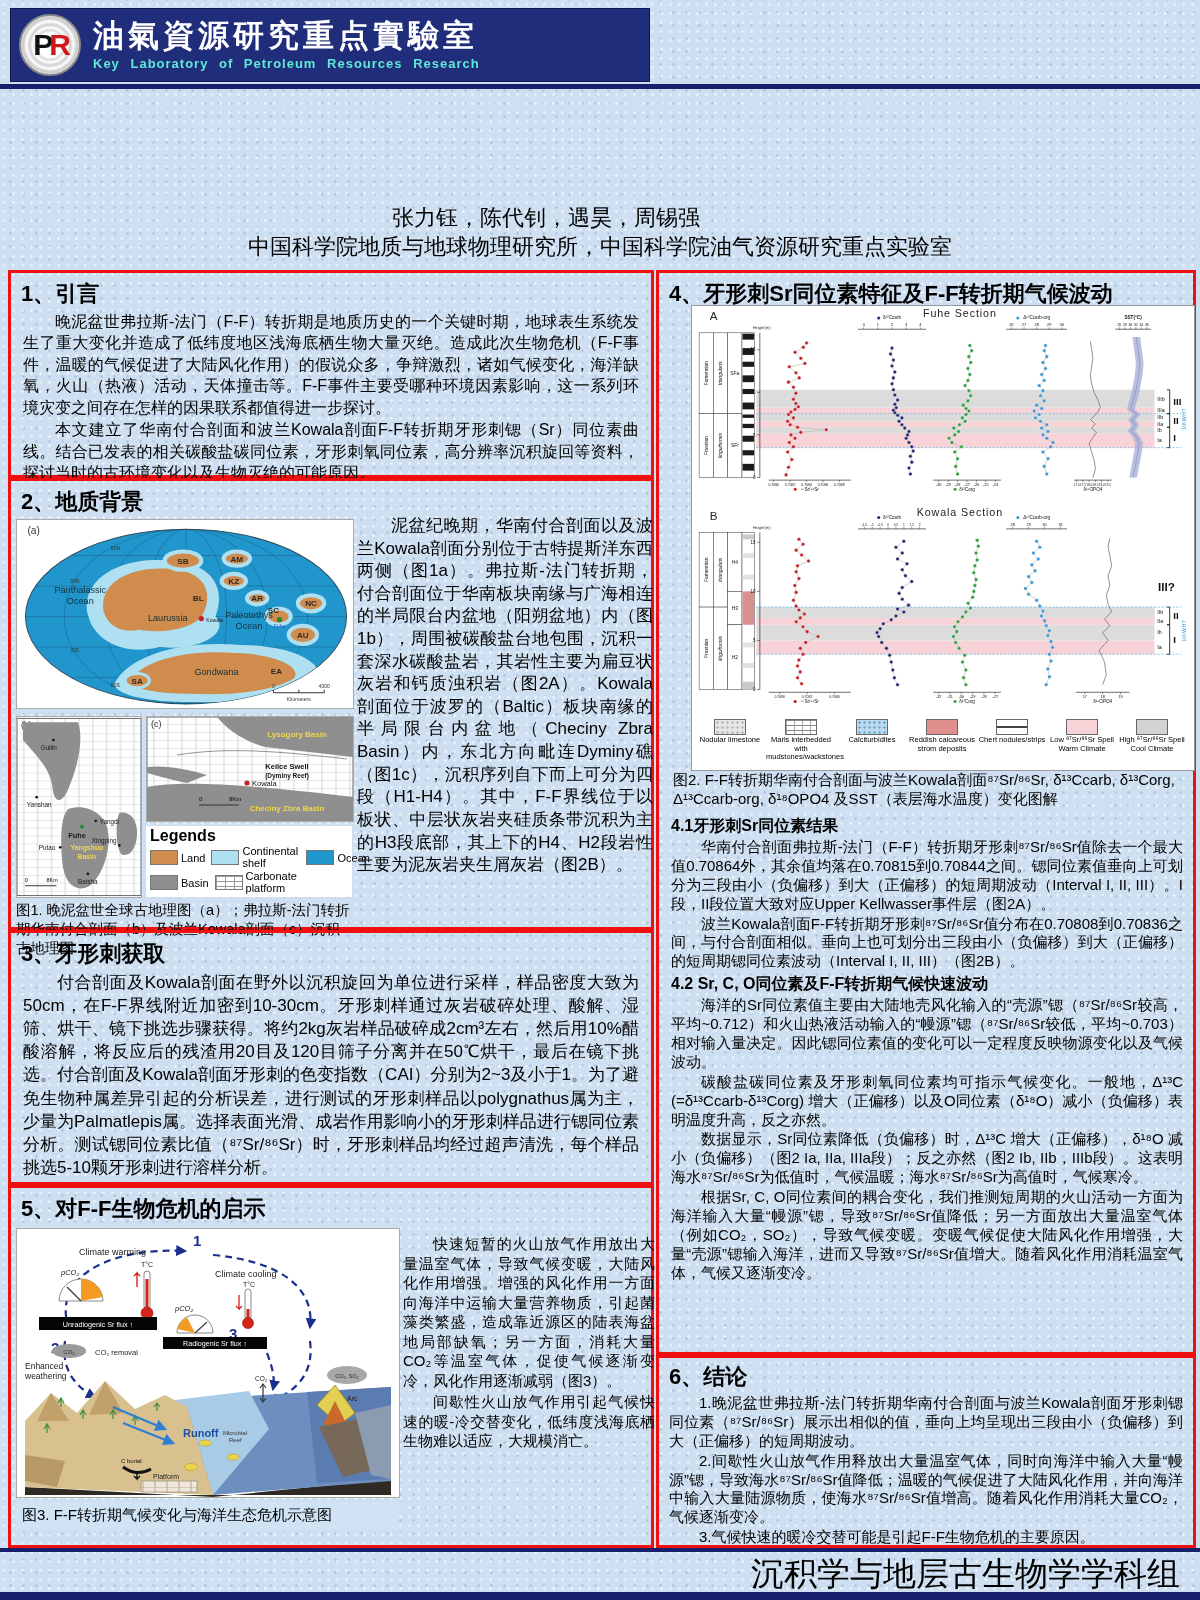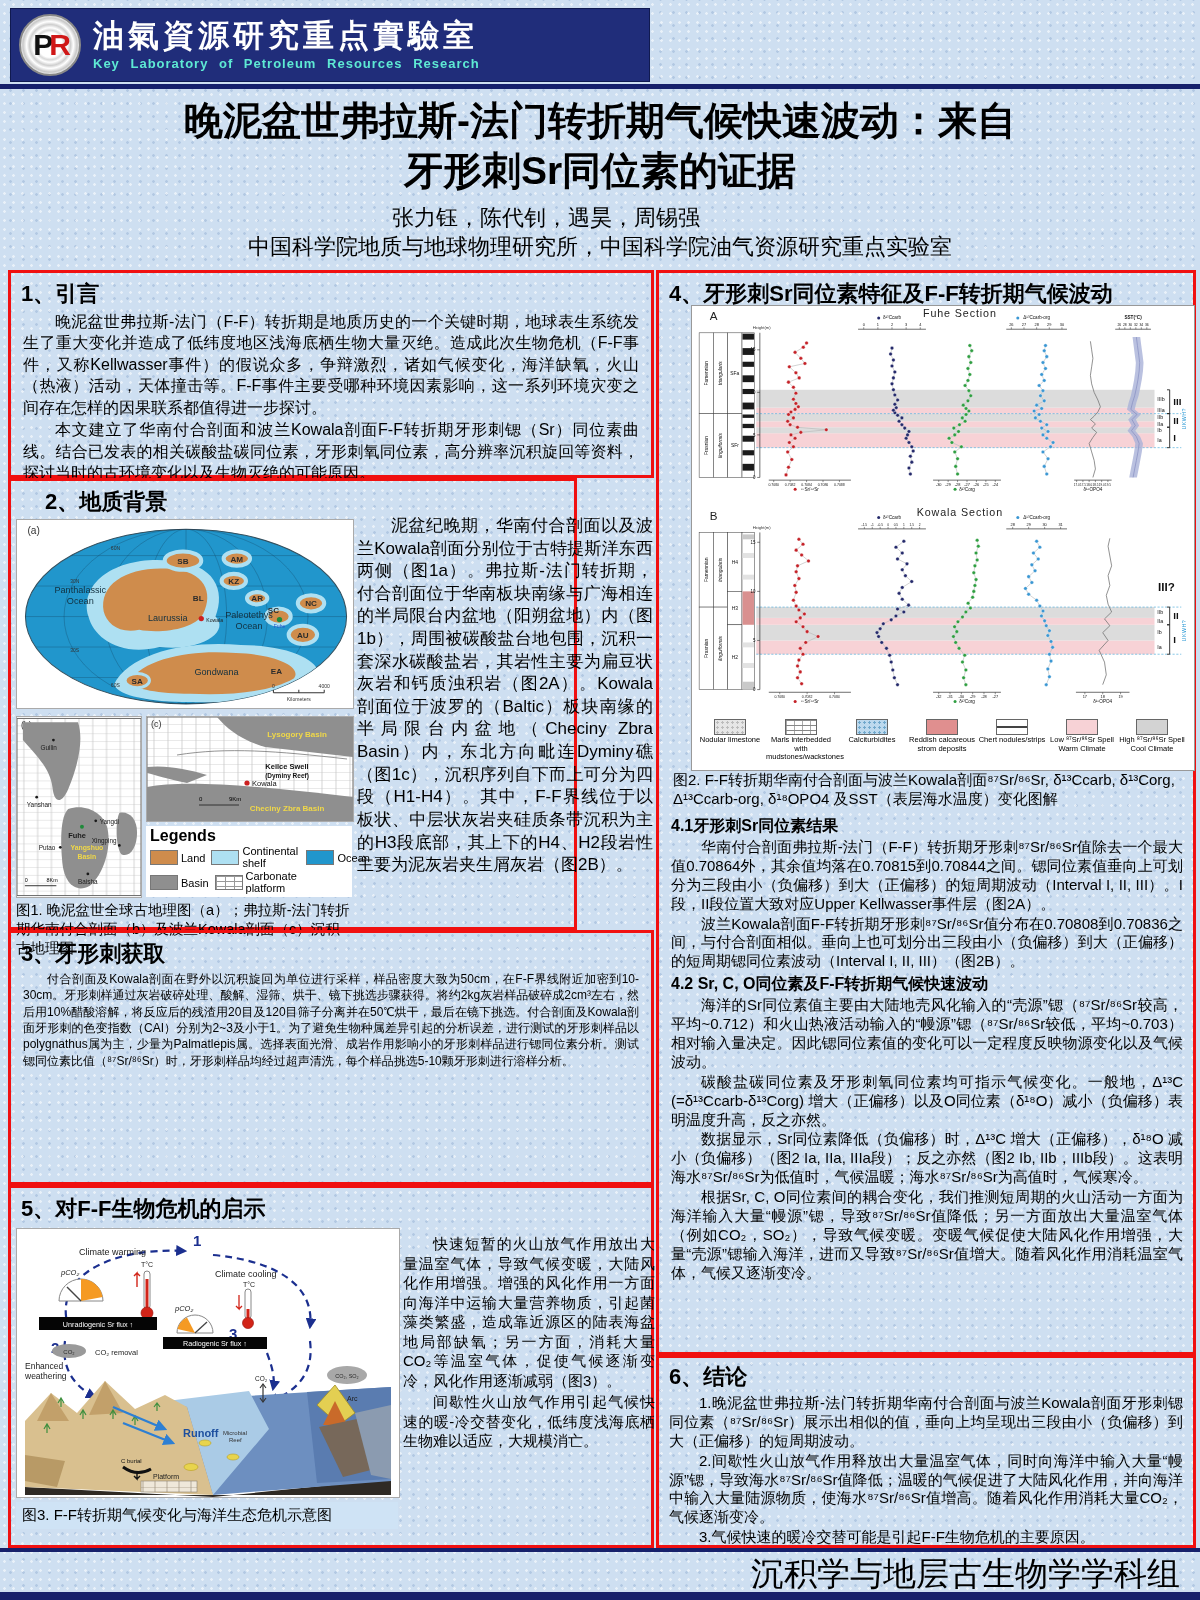--- a/index.html
+++ b/index.html
@@ -25,21 +25,21 @@
   
   .ptitle{left:0;top:96px;width:1200px;text-align:center;font-weight:bold;font-size:39px;line-height:1.28;}
   .pauthors{left:0;top:203px;width:1092px;text-align:center;font-size:22px;}
   .paffil{left:0;top:232px;width:1200px;text-align:center;font-size:22px;}
   
   .sec{border:3px solid #f01010;}
   .sec h2{font-size:22px;margin:6px 10px 2px;}
   .sec h3{font-size:16px;margin:3px 10px 1px;}
   .jp{text-align:justify;text-indent:2em;margin:1px 12px;}
   #s1 p{font-size:16px;line-height:1.34;}
-  #s3 p{font-size:12px;line-height:1.36;}
+  #s3 p{font-size:17px;line-height:1.36;}
   .s2text{position:absolute;left:346px;top:34px;width:296px;font-size:17px;line-height:1.33;text-align:justify;}
   .s2text p{text-indent:2em;margin:0;}
   .s5text{position:absolute;left:392px;top:46px;width:252px;font-size:15px;line-height:1.3;text-align:justify;}
   .s5text p{text-indent:2em;margin:0 0 2px 0;}
   #s4 .cap{position:absolute;left:14px;top:498px;width:512px;font-size:15px;line-height:1.25;}
   .s4text{position:absolute;left:2px;top:540px;width:532px;}
   .s4text p{font-size:15px;line-height:1.26;margin:1px 10px;text-indent:2em;text-align:justify;}
   #s6 p{font-size:15px;line-height:1.26;margin:1px 10px;text-indent:2em;text-align:justify;}
   #s6 h2{margin:4px 10px 2px;}
   
@@ -85,34 +85,30 @@
       <b class="p">P</b>
         <b class="r">R</b>
     </div>
     <div class="banner-text">
       <div class="banner-cn">油氣資源研究重点實驗室</div>
       <div class="banner-en">Key Laboratory of Petroleum Resources Research</div>
     </div>
   </div>
   <div class="abs rule" style="top:84px;height:5px;"></div>
 
-  <div class="abs ptitle">
-    <div>晚泥盆世弗拉斯-法门转折期气候快速波动：来自</div>
-    <div>牙形刺Sr同位素的证据</div>
-  </div>
   <div class="abs pauthors">张力钰，陈代钊，遇昊，周锡强</div>
   <div class="abs paffil">中国科学院地质与地球物理研究所，中国科学院油气资源研究重点实验室</div>
 
   <div id="s1" class="abs sec" style="left:8px;top:270px;width:646px;height:208px;">
     <h2>1、引言</h2>
-    <p class="jp">晚泥盆世弗拉斯-法门（F-F）转折期是地质历史的一个关键时期，地球表生系统发生了重大变化并造成了低纬度地区浅海底栖生物大量灭绝。造成此次生物危机（F-F事件，又称Kellwasser事件）的假说众多，争辩激烈，诸如气候变化，海洋缺氧，火山（热液）活动，天体撞击等。F-F事件主要受哪种环境因素影响，这一系列环境灾变之间存在怎样的因果联系都值得进一步探讨。</p>
+    <p class="jp">晚泥盆世弗拉斯-法门（F-F）转折期是地质历史的一个关键时期，地球表生系统发生了重大变化并造成了低纬度地区浅海底栖生物大量灭绝。造成此次生物危机（F-F事件，温暖的气候促进了大陆风化作用）的假说众多，争辩激烈，诸如气候变化，海洋缺氧，火山（热液）活动，天体撞击等。F-F事件主要受哪种环境因素影响，这一系列环境灾变之间存在怎样的因果联系都值得进一步探讨。</p>
     <p class="jp">本文建立了华南付合剖面和波兰Kowala剖面F-F转折期牙形刺锶（Sr）同位素曲线。结合已发表的相关碳酸盐碳同位素，牙形刺氧同位素，高分辨率沉积旋回等资料，探讨当时的古环境变化以及生物灭绝的可能原因。</p>
   </div>
 
-  <div id="s2" class="abs sec" style="left:8px;top:478px;width:569px;height:452px;padding-left:24px;">
+  <div id="s2" class="abs sec" style="left:8px;top:478px;width:646px;height:452px;">
     <h2>2、地质背景</h2>
     <div class="fig1wrap">
       
       <svg class="figpanel" viewBox="0 0 330 185" width="336" height="188">
         <rect x="0" y="0" width="330" height="185" fill="#fff"></rect>
         <text x="10" y="14" font-size="10" fill="#333">(a)</text>
         <clipPath id="globe">
             <ellipse cx="166" cy="95" rx="158" ry="86"></ellipse>
           </clipPath>
         <ellipse cx="166" cy="95" rx="158" ry="86" fill="#2196cc" stroke="#35505e" stroke-width="1"></ellipse>

